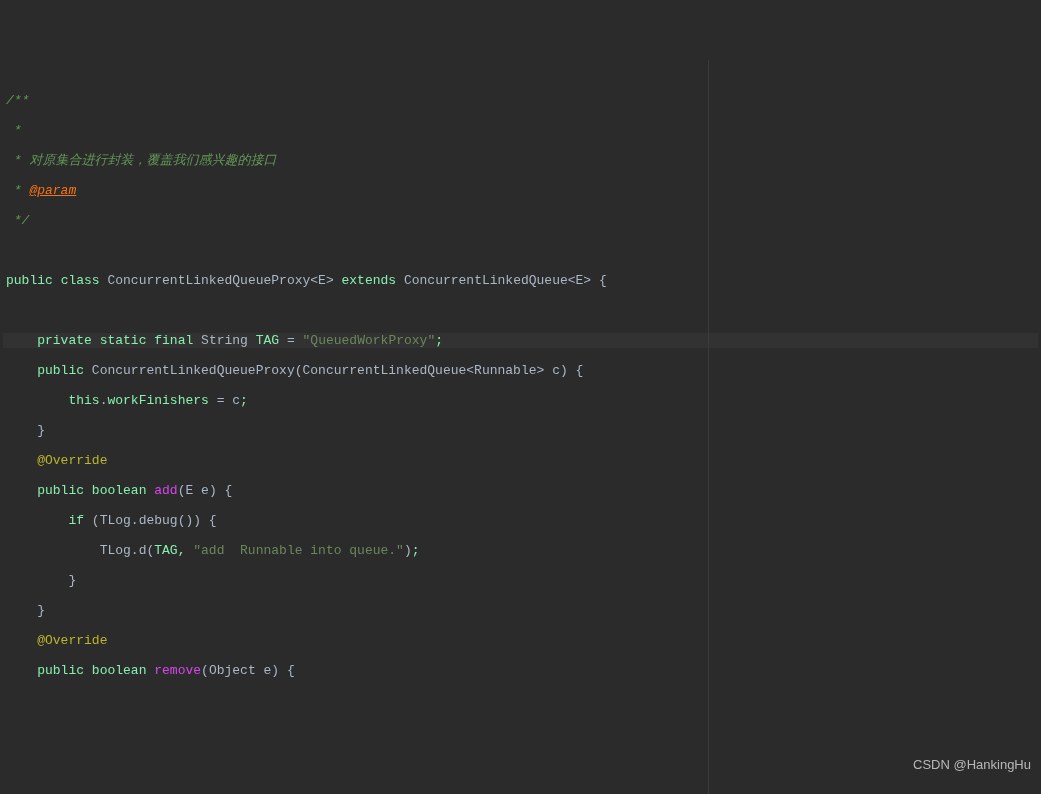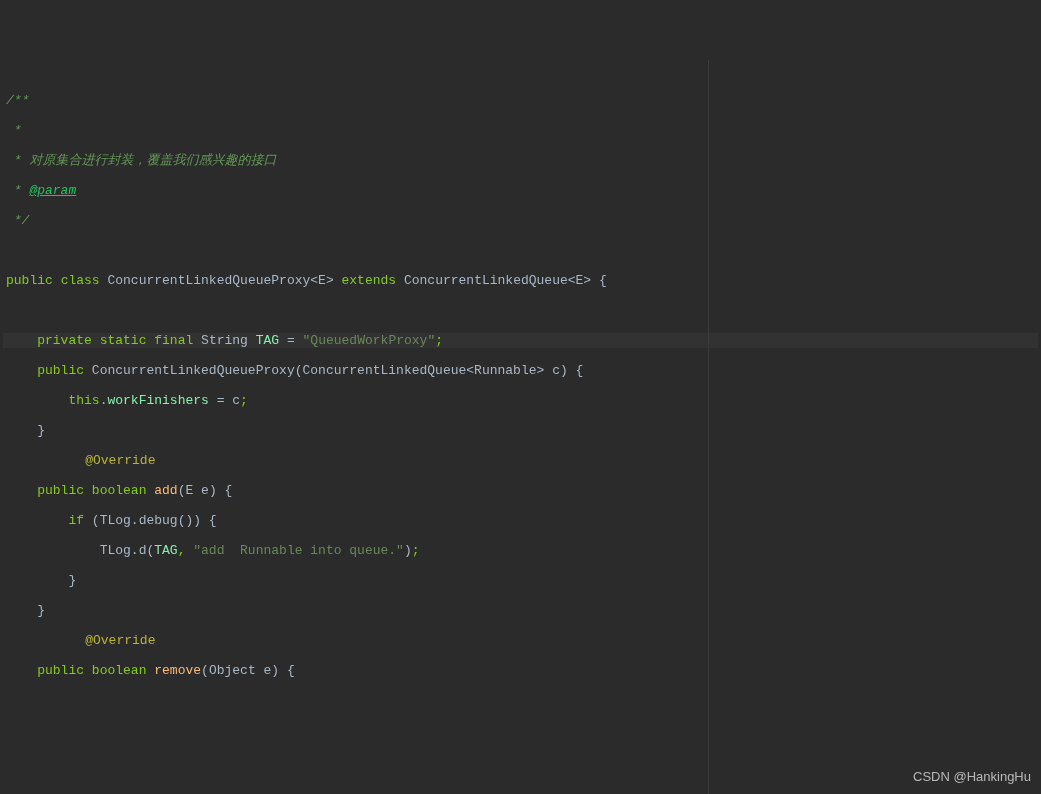--- a/index.html
+++ b/index.html
@@ -20,39 +20,39 @@
     position: relative;
   }
   .line {
     height: 15px;
     padding-left: 3px;
   }
   .line.hl {
     background: #323232;
   }
   .c-doctag { color: #629755; font-style: italic; }
-  .c-keyword { color: #84cc16; }
+  .c-keyword { color: #86efac; }
   .c-class { color: #A9B7C6; }
   .c-string { color: #6A8759; }
-  .c-annotation { color: #BBB529; margin-left: 48px; }
-  .c-param { color: #22c55e; font-style: italic; text-decoration: underline; margin-top: 48px; }
-  .c-method { color: #fdba74; text-align: center; }
+  .c-annotation { color: #BBB529; }
+  .c-param { color: #f97316; font-style: italic; text-decoration: underline; margin-top: 48px; }
+  .c-method { color: #d946ef; text-align: center; }
   .c-field { color: #86efac; font-family: Liberation Mono, monospace; }
   .c-default { color: #A9B7C6; }
   .vr {
     position:absolute;
     top:0;
     bottom:0;
     left:708px;
     width:1px;
     background:#3b3b3b;
   }
   .watermark {
     position: absolute;
-    bottom: 10px;
+    bottom: 22px;
     right: 10px;
     color: #cfcfcf;
     font-family: -apple-system, "Segoe UI", Arial, sans-serif;
     font-size: 13px;
     opacity: 0.85;
   }
 </style>
 </head>
 <body>
 

